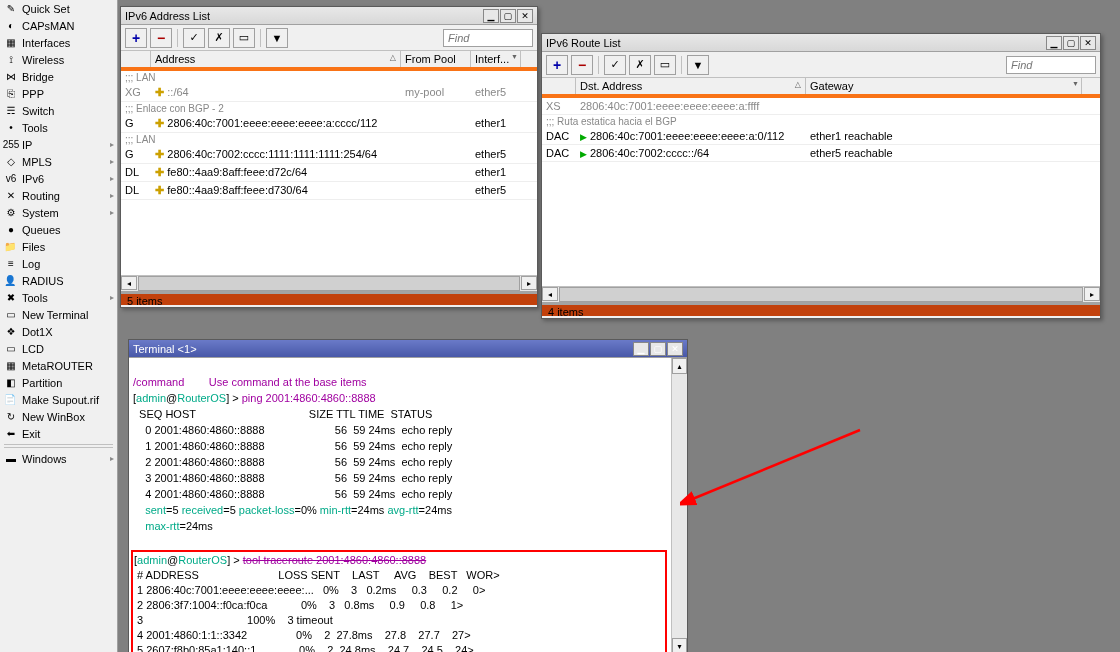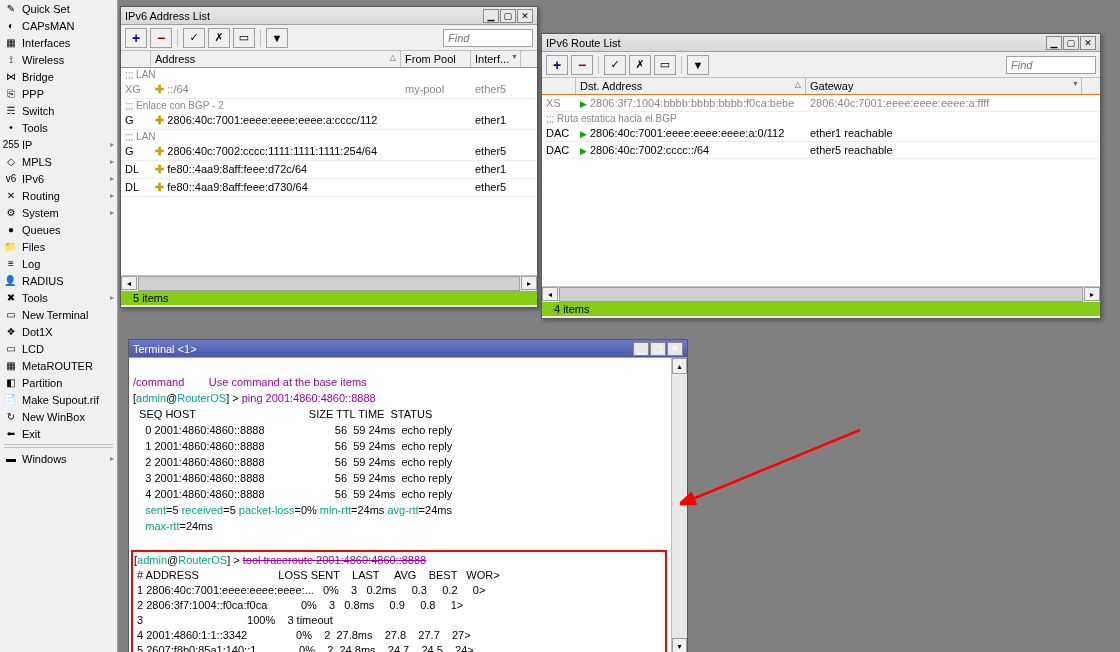--- a/index.html
+++ b/index.html
@@ -14,28 +14,28 @@
 .win-title.active{background:linear-gradient(#6a7ac8,#4858a8);color:#fff}
 .win-ctrls{margin-left:auto;display:flex;gap:1px}
 .win-btn{width:16px;height:14px;border:1px solid #888;background:#e8e8e8;display:flex;align-items:center;justify-content:center;font-size:9px;cursor:pointer}
 .toolbar{height:26px;display:flex;align-items:center;padding:2px 4px;gap:3px;border-bottom:1px solid #c0c0c0}
 .tb-btn{width:22px;height:20px;border:1px solid #a0a0a0;background:#f0f0f0;display:flex;align-items:center;justify-content:center;cursor:pointer}
 .tb-btn.add{color:#00a;font-weight:bold;font-size:14px}
 .tb-btn.rem{color:#a00;font-weight:bold;font-size:14px}
 .tb-sep{width:1px;height:18px;background:#c0c0c0;margin:0 2px}
 .find{margin-left:auto;width:90px;height:18px;border:1px solid #a0a0a0;padding:0 4px;color:#888;font-style:italic}
 .grid{background:#fff;overflow:auto}
-.grid-head{display:flex;background:#f0f0f0;border-bottom:1px solid #f97316;position:sticky;top:0}
+.grid-head{display:flex;background:#f0f0f0;border-bottom:4px solid #f97316;position:sticky;top:0}
 .grid-head>div{padding:2px 4px;border-right:1px solid #c0c0c0;position:relative}
 .grid-head .sort{position:absolute;right:4px;color:#666;font-size:8px}
 .grid-head .dd{position:absolute;right:2px;color:#666;font-size:7px}
 .grid-row{display:flex;border-bottom:1px solid #eee}
 .grid-row>div{padding:2px 4px;white-space:nowrap;overflow:hidden}
 .grid-comment{color:#888;padding:1px 4px;font-size:10px}
-.status{height:16px;border-top:2px solid #a3a3a3;padding:1px 12px;background:#84cc16}
+.status{height:16px;border-top:5px solid #a3a3a3;padding:1px 6px;background:#c2410c}
 .term{position:absolute;background:#fff;border:1px solid #5a5a5a}
 .term-body{font-family:"Courier New",monospace;font-size:12px;padding:2px 4px;line-height:15px;white-space:pre;overflow:hidden}
 .scroll-v{position:absolute;right:0;top:18px;bottom:0;width:16px;background:#e8e8e8;border-left:1px solid #c0c0c0}
 .sc-btn{height:16px;border:1px solid #a0a0a0;background:#f0f0f0;display:flex;align-items:center;justify-content:center;font-size:8px}
 .scroll-h{position:absolute;left:0;right:0;bottom:16px;height:16px;background:#e8e8e8;border-top:1px solid #c0c0c0;display:flex}
 .scroll-h .sc-btn{width:16px;height:14px}
 .red-box{border:2px solid red}
 .arrow-svg{position:absolute;pointer-events:none}
 .play{color:#0a0;font-size:9px}
 .plus-y{color:#cca000;font-weight:bold}
@@ -258,21 +258,20 @@
 </div>
 <div class="grid" style="height:222px">
 <div class="grid-head">
 <div style="width:34px"></div>
 <div style="width:230px"><span>Dst. Address</span><span class="sort">△</span></div>
 <div style="width:276px"><span>Gateway</span><span class="dd">▼</span></div>
 </div>
 <div id="route-rows">
         <div class="grid-row" style="color: rgb(136, 136, 136);">
           <div style="width:34px">XS</div>
-          <div style="width:230px"><span class="play">▶</span> 2806:3f7:1004:bbbb:bbbb:bbbb:f0ca:bebe</div>
           <div style="width:276px">2806:40c:7001:eeee:eeee:eeee:a:ffff</div>
         </div>
         <div class="grid-comment">;;; Ruta estatica hacia el BGP</div>
         <div class="grid-row">
           <div style="width:34px">DAC</div>
           <div style="width:230px"><span class="play">▶</span> 2806:40c:7001:eeee:eeee:eeee:a:0/112</div>
           <div style="width:276px">ether1 reachable</div>
         </div>
         <div class="grid-row">
           <div style="width:34px">DAC</div>

